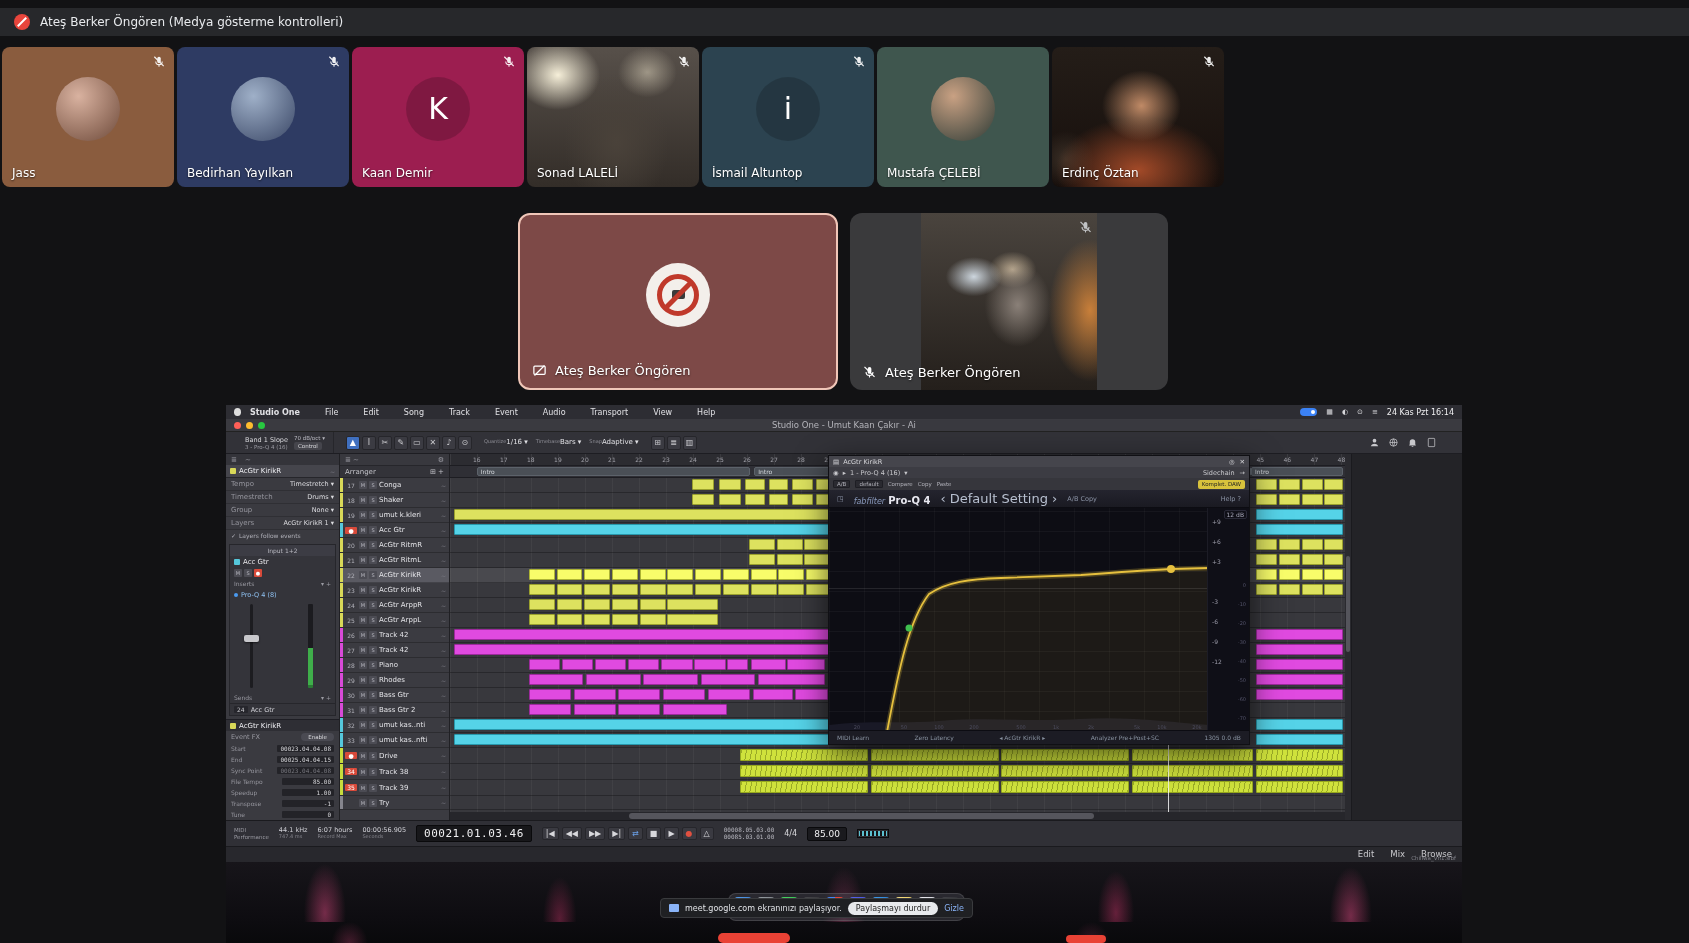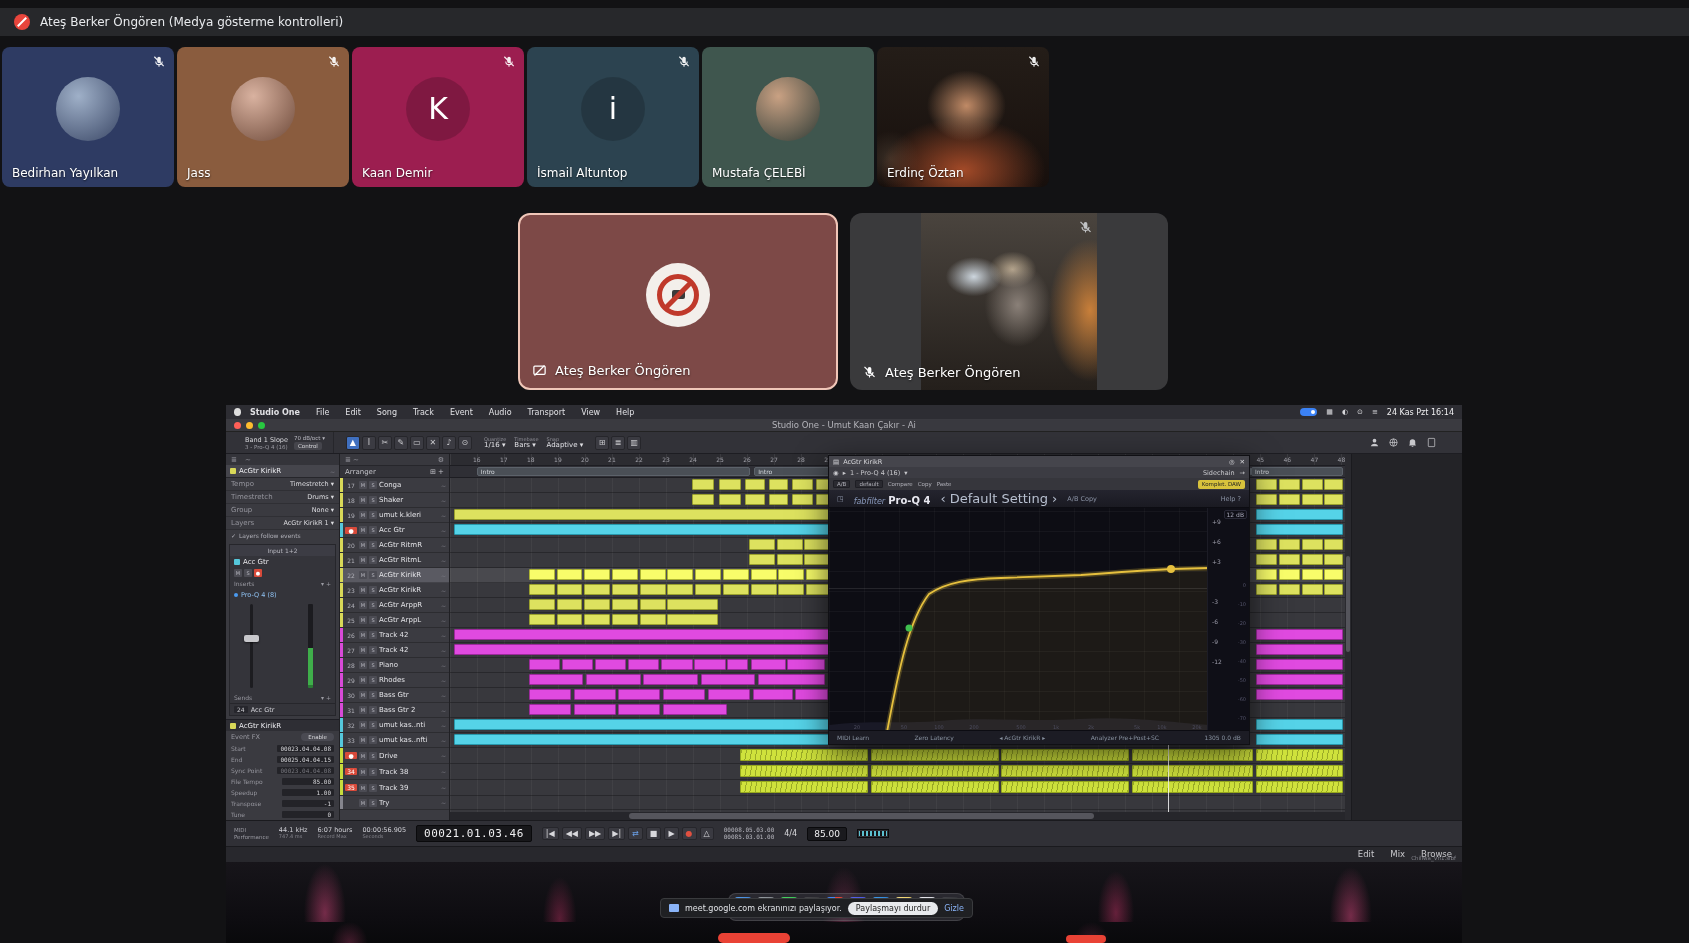--- a/index.html
+++ b/index.html
@@ -82,21 +82,21 @@
   .macro-l .l1{font-size:6.5px;color:#d8d8dc}
   .macro-l .l2{font-size:5.5px;color:#9a9aa2}
   .macro-r{display:flex;flex-direction:column;gap:1px;align-items:flex-start}
   .macro-r .l3{font-size:5.5px;color:#b8b8c0}
   .ctrl-pill{font-size:5.5px;color:#d8d8dc;background:#45454c;border-radius:2px;padding:0 4px;line-height:8px}
   .tools{display:flex;gap:2px}
   .tool{width:14px;height:14px;background:#3b3b42;border:1px solid #26262b;border-radius:2px;
     font-size:8px;color:#c8c8cc;display:flex;align-items:center;justify-content:center}
   .tool.active{background:#3f6fbf;color:#fff}
   .dds{display:flex;gap:8px}
-  .dd{display:flex;flex-direction:column;line-height:1}
+  .dd{display:flex;flex-direction:row;line-height:1}
   .dd .ddl{font-size:5px;color:#8c8c94}
   .dd .ddv{font-size:7px;color:#e0e0e4}
   .tbright{display:flex;gap:8px;align-items:center;margin-right:6px}
   .tbright svg{width:11px;height:11px}
 
   .main{display:flex;height:366px}
   
   .inspector{width:114px;background:#3a3a40;border-right:1px solid #202024;display:flex;flex-direction:column;font-size:7px}
   .ins-tabs{height:11px;display:flex;align-items:center;gap:8px;padding:0 5px;color:#9a9aa2;font-size:7px;background:#34343a}
   .ins-title{height:13px;display:flex;align-items:center;gap:3px;padding:0 4px;background:#45454c;border-bottom:1px solid #26262b}
@@ -249,43 +249,52 @@
 <body>
 
 <div class="app">
 
   <div class="banner">
     <span class="banner-icon"></span>
     <span class="banner-text">Ateş Berker Öngören (Medya gösterme kontrolleri)</span>
   </div>
 
   <div class="strip" id="strip">
+      <div class="tile" style="background: rgb(138, 92, 62);">
+        <div class="avatar" style="background: radial-gradient(circle at 35% 30%, rgb(217, 178, 160), rgb(110, 74, 58));"></div>
+        <div class="pname">Jass</div>
+        <span class="mic"><svg viewBox="0 0 24 24">
+            <path d="M12 14a3 3 0 0 0 3-3V6a3 3 0 0 0-6 0v5a3 3 0 0 0 3 3z" fill="#fff"></path>
+            <path d="M6.5 11a5.5 5.5 0 0 0 11 0" stroke="#fff" stroke-width="1.8" fill="none"></path>
+            <path d="M12 16.5V20" stroke="#fff" stroke-width="1.8"></path>
+            <line x1="4" y1="3" x2="20" y2="19" stroke="#fff" stroke-width="2"></line>
+          </svg></span>
+      </div>
       <div class="tile" style="background: rgb(46, 59, 99);">
         <div class="avatar" style="background: radial-gradient(circle at 35% 30%, rgb(159, 176, 200), rgb(58, 71, 102));"></div>
         <div class="pname">Bedirhan Yayılkan</div>
         <span class="mic"><svg viewBox="0 0 24 24">
             <path d="M12 14a3 3 0 0 0 3-3V6a3 3 0 0 0-6 0v5a3 3 0 0 0 3 3z" fill="#fff"></path>
             <path d="M6.5 11a5.5 5.5 0 0 0 11 0" stroke="#fff" stroke-width="1.8" fill="none"></path>
             <path d="M12 16.5V20" stroke="#fff" stroke-width="1.8"></path>
             <line x1="4" y1="3" x2="20" y2="19" stroke="#fff" stroke-width="2"></line>
           </svg></span>
       </div>
-      <div class="tile" style="background: rgb(138, 92, 62);">
-        <div class="avatar" style="background: radial-gradient(circle at 35% 30%, rgb(217, 178, 160), rgb(110, 74, 58));"></div>
-        <div class="pname">Jass</div>
+      <div class="tile" style="background: rgb(156, 30, 80);">
+        <div class="avatar letter">K</div>
+        <div class="pname">Kaan Demir</div>
         <span class="mic"><svg viewBox="0 0 24 24">
             <path d="M12 14a3 3 0 0 0 3-3V6a3 3 0 0 0-6 0v5a3 3 0 0 0 3 3z" fill="#fff"></path>
             <path d="M6.5 11a5.5 5.5 0 0 0 11 0" stroke="#fff" stroke-width="1.8" fill="none"></path>
             <path d="M12 16.5V20" stroke="#fff" stroke-width="1.8"></path>
             <line x1="4" y1="3" x2="20" y2="19" stroke="#fff" stroke-width="2"></line>
           </svg></span>
       </div>
-      <div class="tile" style="background: rgb(156, 30, 80);">
-        <div class="avatar letter">K</div>
-        <div class="pname">Kaan Demir</div>
+      <div class="tile video-sonad">
+        <div class="pname">Sonad LALELİ</div>
         <span class="mic"><svg viewBox="0 0 24 24">
             <path d="M12 14a3 3 0 0 0 3-3V6a3 3 0 0 0-6 0v5a3 3 0 0 0 3 3z" fill="#fff"></path>
             <path d="M6.5 11a5.5 5.5 0 0 0 11 0" stroke="#fff" stroke-width="1.8" fill="none"></path>
             <path d="M12 16.5V20" stroke="#fff" stroke-width="1.8"></path>
             <line x1="4" y1="3" x2="20" y2="19" stroke="#fff" stroke-width="2"></line>
           </svg></span>
       </div>
       <div class="tile" style="background: rgb(44, 67, 80);">
         <div class="avatar letter">i</div>
         <div class="pname">İsmail Altuntop</div>
@@ -348,21 +357,21 @@
           </svg>
       </span>
       <span>Ateş Berker Öngören</span>
     </div>
   </div>
 
   <div class="screen">
 
     <div class="menubar">
       <span class="apple"></span>
-      <span id="macmenus" style="display:flex;gap:16px">
+      <span id="macmenus" style="display:flex;gap:25px">
           <span class="mmenu b">Studio One</span>
           <span class="mmenu">File</span>
           <span class="mmenu">Edit</span>
           <span class="mmenu">Song</span>
           <span class="mmenu">Track</span>
           <span class="mmenu">Event</span>
           <span class="mmenu">Audio</span>
           <span class="mmenu">Transport</span>
           <span class="mmenu">View</span>
           <span class="mmenu">Help</span>

